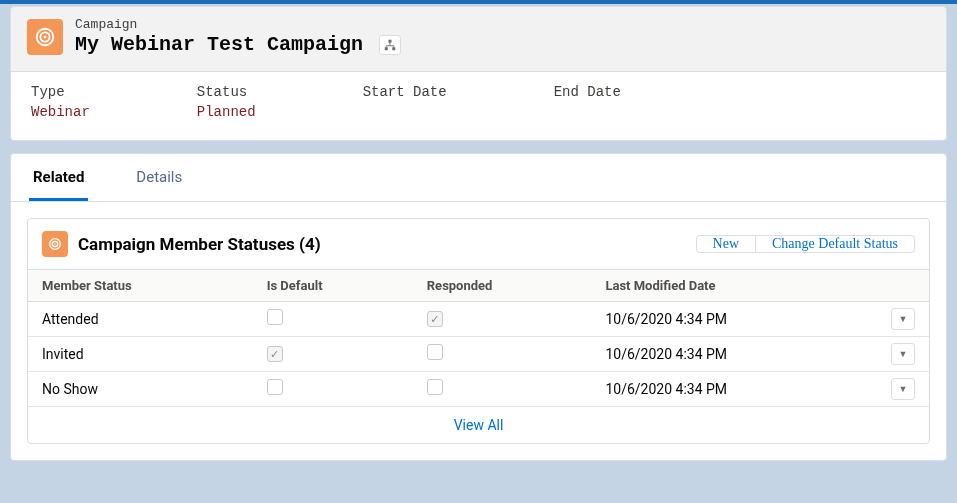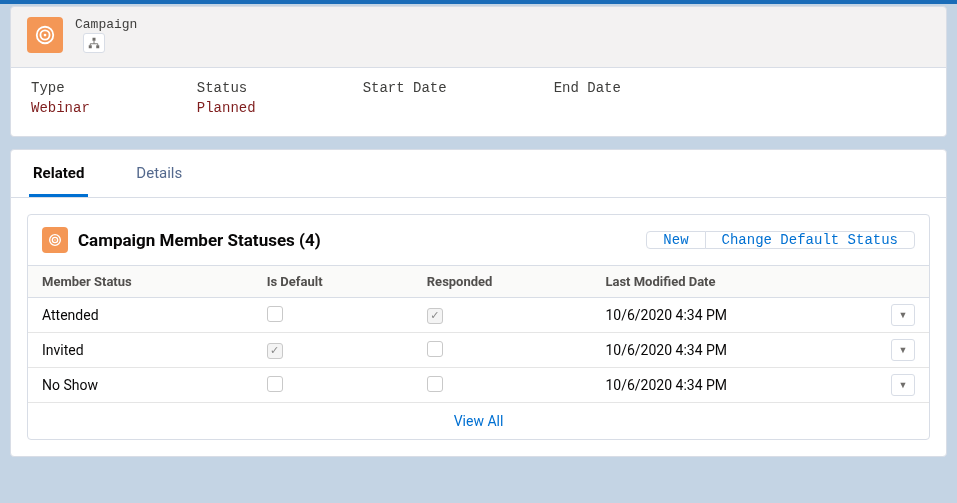--- a/index.html
+++ b/index.html
@@ -103,21 +103,21 @@
   .small-icon svg { width:16px; height:16px;}
   .related-title { font-size: 17px; font-weight: 700; color: #080707; flex: 1;}
   .btn-group { display: flex; }
   .btn {
     background: #fff;
     border: 1px solid #d8dde6;
     color: #0070d2;
     font-size: 14px;
     padding: 0 16px;
     cursor: pointer;
-    font-family: Liberation Mono, monospace;
+    font-family: Liberation Serif, serif;
   }
   .btn:first-child { border-radius: 4px 0 0 4px; }
   .btn:last-child { border-radius: 0 4px 4px 0; margin-left: -1px;}
 
   table { width: 100%; border-collapse: collapse; }
   thead th {
     text-align: left;
     font-size: 13px;
     font-weight: 700;
     color: #514f4d;
@@ -176,20 +176,21 @@
   <div class="header-top">
     <div class="campaign-icon">
       <svg viewBox="0 0 24 24">
           <circle cx="12" cy="12" r="9" fill="none" stroke="#fff" stroke-width="2"></circle>
           <circle cx="12" cy="12" r="5" fill="none" stroke="#fff" stroke-width="2"></circle>
           <circle cx="12" cy="12" r="1.5" fill="#fff"></circle>
         </svg>
     </div>
     <div class="header-text">
       <small>Campaign</small>
+      <h1>My Webinar Test Campaign</h1>
       <span class="hierarchy-btn">
         <svg viewBox="0 0 16 16">
             <rect x="6" y="1" width="4" height="4" fill="#706e6b"></rect>
             <rect x="1" y="11" width="4" height="4" fill="#706e6b"></rect>
             <rect x="11" y="11" width="4" height="4" fill="#706e6b"></rect>
             <path d="M8 5 v4 M3 11 v-2 h10 v2 M8 9 v-0" stroke="#706e6b" stroke-width="1.2" fill="none"></path>
           </svg>
       </span>
     </div>
   </div>

